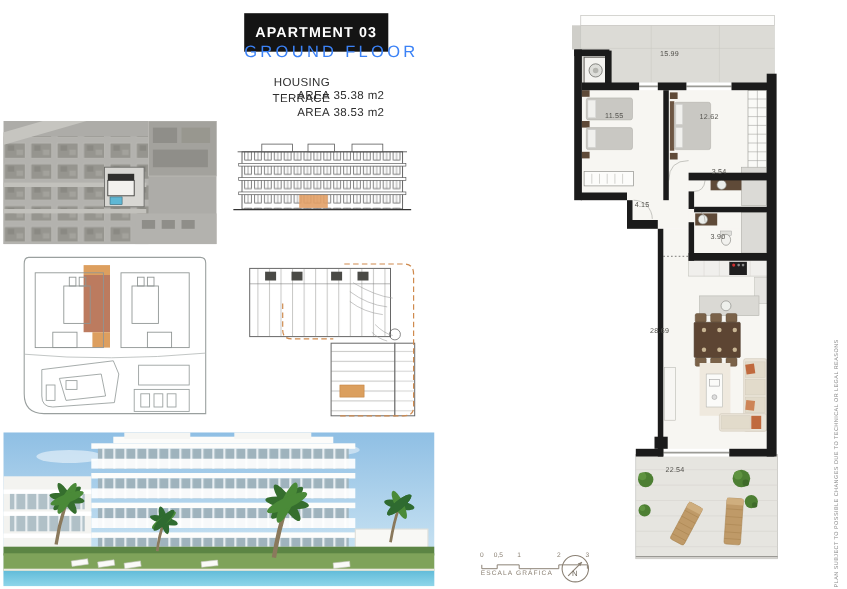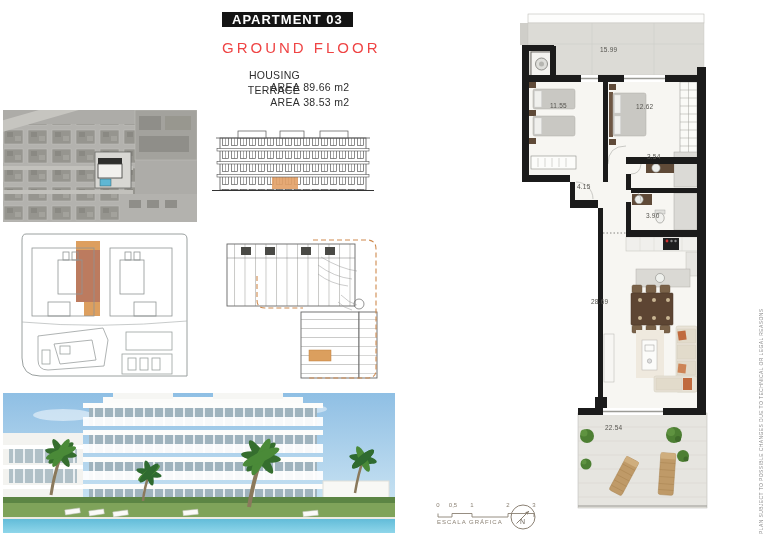--- a/index.html
+++ b/index.html
@@ -1,43 +1,43 @@
 <!DOCTYPE html>
 <html><head>
 <meta charset="utf-8">
 <style>
   html,body{margin:0;padding:0;background:#ffffff;}
   .page{position:relative;width:770px;height:535px;background:#fff;overflow:hidden;
         font-family:"Liberation Sans", sans-serif;}
   .abs{position:absolute;}
   
   .apt-title{left:222px;top:12px;background:#141414;color:#fff;font-size:13px;font-weight:bold;
-             letter-spacing:1px;padding:0 10px;}
-  .floor-title{left:222px;top:39px;color:#ef4444;font-size:15px;letter-spacing:3px;}
+             letter-spacing:1px;padding:10px 10px;}
+  .floor-title{left:222px;top:39px;color:#3b82f6;font-size:15px;letter-spacing:3px;}
   .area-row{left:218px;font-size:10.5px;color:#2e2e2e;letter-spacing:.3px;}
   .area-row .lbl{display:inline-block;width:82px;text-align:right;}
   
   .rlabel{position:absolute;font-size:6.5px;color:#55544f;letter-spacing:.2px;}
   
   .tick{position:absolute;top:0;transform:translateX(-50%);font-size:6px;color:#8b8174;}
   .escala{position:absolute;left:13px;top:17px;font-size:6px;letter-spacing:1px;color:#8b8174;}
   
   .disclaimer{right:6px;top:328px;height:206px;writing-mode:vertical-rl;transform:rotate(180deg);
               font-size:5px;color:#8a8a8a;letter-spacing:.4px;white-space:nowrap;}
 </style>
 </head>
 <body>
 
 <div class="page">
 
   <div class="abs apt-title">APARTMENT 03</div>
   <div class="abs floor-title">GROUND FLOOR</div>
   <div class="abs area-row" style="top:69px;">
     <span class="lbl">HOUSING AREA</span>
-    <span>89.66 m2</span>
+    <span>35.38 m2</span>
   </div>
   <div class="abs area-row" style="top:84px;">
     <span class="lbl">TERRACE AREA</span>
     <span>38.53 m2</span>
   </div>
 
   <svg class="abs" style="left:3px;top:110px;" width="194" height="112" viewBox="0 0 194 112">
     <defs>
       <pattern id="blocks" width="24" height="19" patternUnits="userSpaceOnUse">
         <rect width="24" height="19" fill="#b3b2ae"></rect>

